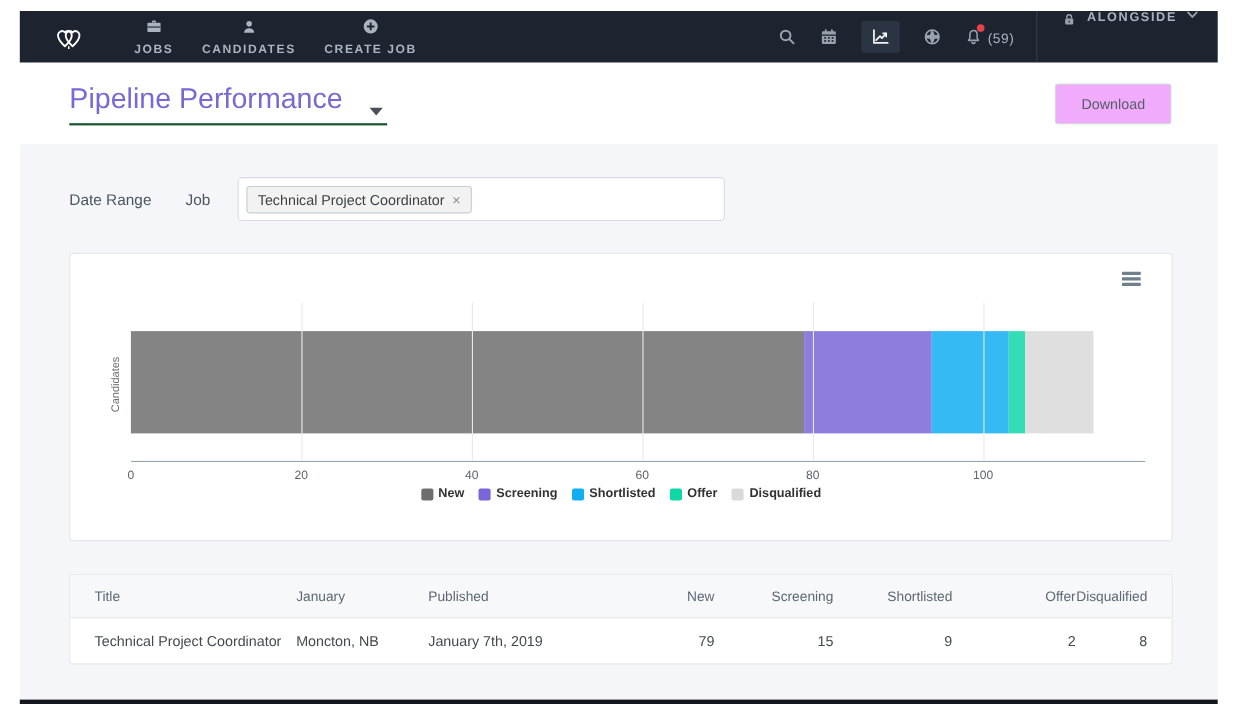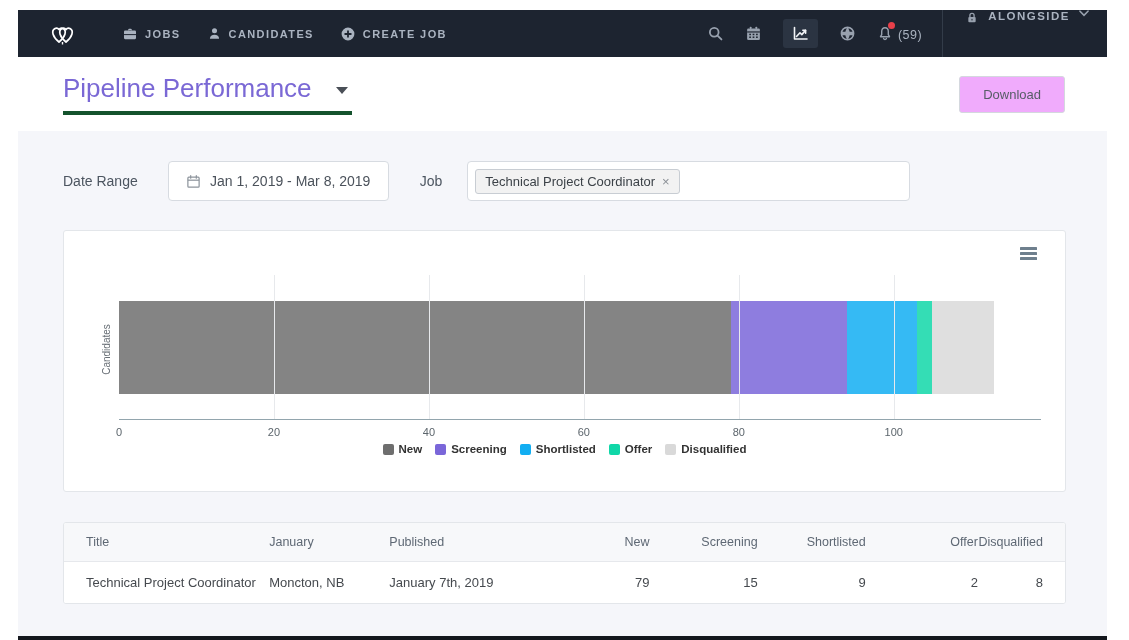--- a/index.html
+++ b/index.html
@@ -3,34 +3,34 @@
 <meta charset="utf-8">
 <style>
   * { margin:0; padding:0; box-sizing:border-box; }
   html,body { width:1129px; height:640px; background:#ffffff; font-family:"Liberation Sans", sans-serif; overflow:hidden; }
   .app { position:absolute; left:18px; top:10px; width:1089px; height:630px; }
 
   
   .navbar { position:absolute; top:0; left:0; right:0; height:47px; background:#1d2430; display:flex; align-items:center; justify-content:space-between; padding:0 18px 0 26px; }
   .nav-left { display:flex; align-items:center; gap:26px; }
   .logo { width:38px; height:32px; display:flex; align-items:center; justify-content:center; cursor:pointer; margin-right:14px; }
-  .nav-item { display:flex; align-items:center; gap:7px; color:#aab3c0; font-size:11px; font-weight:bold; letter-spacing:1.4px; cursor:pointer; }
+  .nav-item { display:flex; align-items:center; gap:7px; color:#aab3c0; font-size:11px; font-weight:bold; letter-spacing:1.4px; cursor:pointer;flex-direction:column; }
   .nav-item svg { display:block; }
   .nav-right { display:flex; align-items:center; }
   .tools { display:flex; align-items:center; gap:21px; margin-right:20px; }
   .tool { position:relative; display:flex; align-items:flex-end; cursor:pointer; }
   .tool.active { background:#2b3442; border-radius:3px; padding:7px 9px; }
   .bell-wrap { position:relative; }
   .red-dot { position:absolute; top:-3px; right:-2px; width:7px; height:7px; border-radius:50%; background:#e8404a; }
   .notif-count { color:#aab3c0; font-size:12.5px; margin-left:5px; letter-spacing:0.5px; }
   .account { display:flex; gap:9px; border-left:1px solid #333c49; padding-left:22px; height:47px; color:#aab3c0; font-size:11.5px; font-weight:bold; letter-spacing:1.5px; cursor:pointer; }
 
   
   .header-band { position:absolute; top:47px; left:0; right:0; height:74px; background:#ffffff; display:flex; align-items:center; justify-content:space-between; padding:0 42px 0 45px; }
-  .title-wrap { display:inline-flex; align-items:center; gap:24px; border-bottom:4px solid #14532d; padding:0 4px 7px 0; cursor:pointer; }
+  .title-wrap { display:inline-flex; align-items:flex-end; gap:24px; border-bottom:2px solid #14532d; padding:0 4px 7px 0; cursor:pointer; }
   .page-title { font-size:26px; color:#7a68d5; }
   .title-caret { width:0; height:0; border-left:6px solid transparent; border-right:6px solid transparent; border-top:7px solid #4a4f57; margin-top:4px; }
   .download-btn { background:#f0abfc; border:1px solid #d4d8de; border-radius:3px; color:#565d66; font-size:13px; padding:10px 23px; cursor:pointer; font-family:inherit; }
 
   
   .content { position:absolute; top:121px; left:0; right:0; height:505px; background:#f5f6fa; }
 
   
   .filters { position:absolute; top:30px; left:45px; right:42px; height:40px; display:flex; align-items:center; }
   .flabel { font-size:14px; color:#4c5560; }
@@ -185,30 +185,20 @@
       <span class="page-title">Pipeline Performance</span>
       <span class="title-caret"></span>
     </div>
     <button class="download-btn">Download</button>
   </div>
 
   <div class="content">
 
     <div class="filters">
       <span class="flabel">Date Range</span>
-      <div class="date-input">
-        <span>
-          <svg width="15" height="15" viewBox="0 0 16 16" fill="none" stroke="#8d949c" stroke-width="1.3">
-            <rect x="2" y="3.4" width="12" height="10.6" rx="1"></rect>
-            <path d="M2 6.6 H14"></path>
-            <path d="M5 1.8 V4.4 M11 1.8 V4.4" stroke-linecap="round"></path>
-          </svg>
-        </span>
-        <span>Jan 1, 2019 - Mar 8, 2019</span>
-      </div>
       <span class="flabel job-label">Job</span>
       <div class="job-input">
         <span class="tag">
           <span>Technical Project Coordinator</span>
           <span class="tag-x">×</span>
         </span>
       </div>
     </div>
 
     <div class="chart-card">

